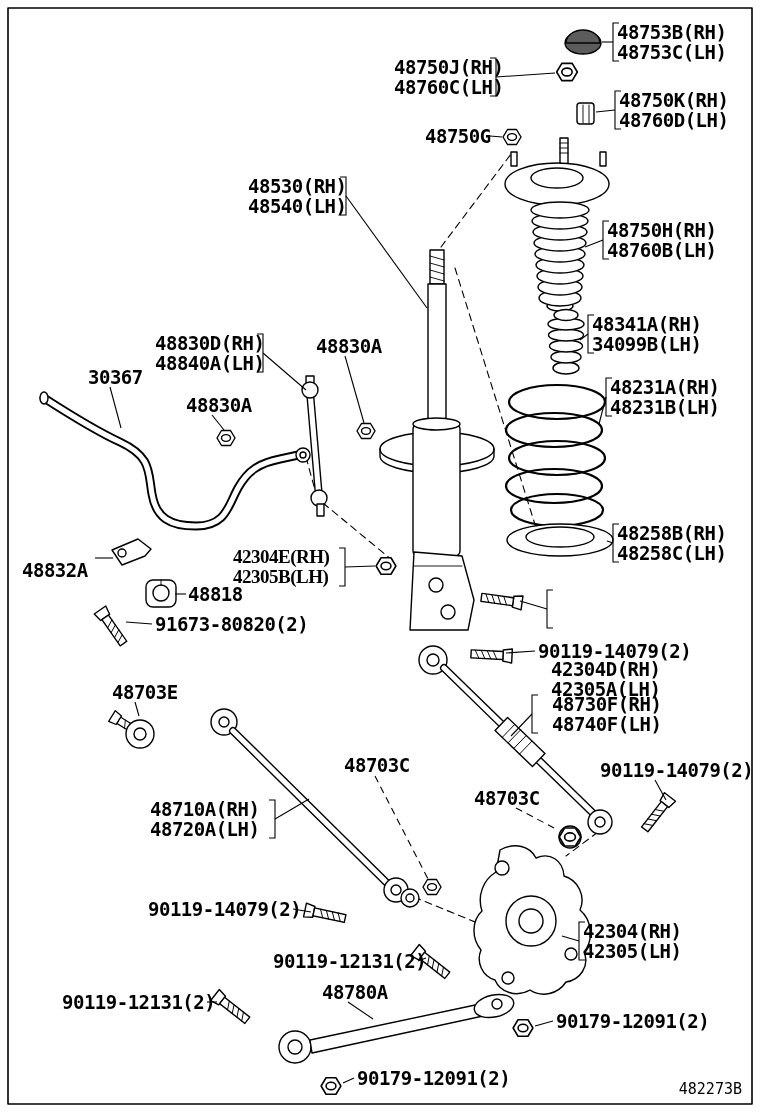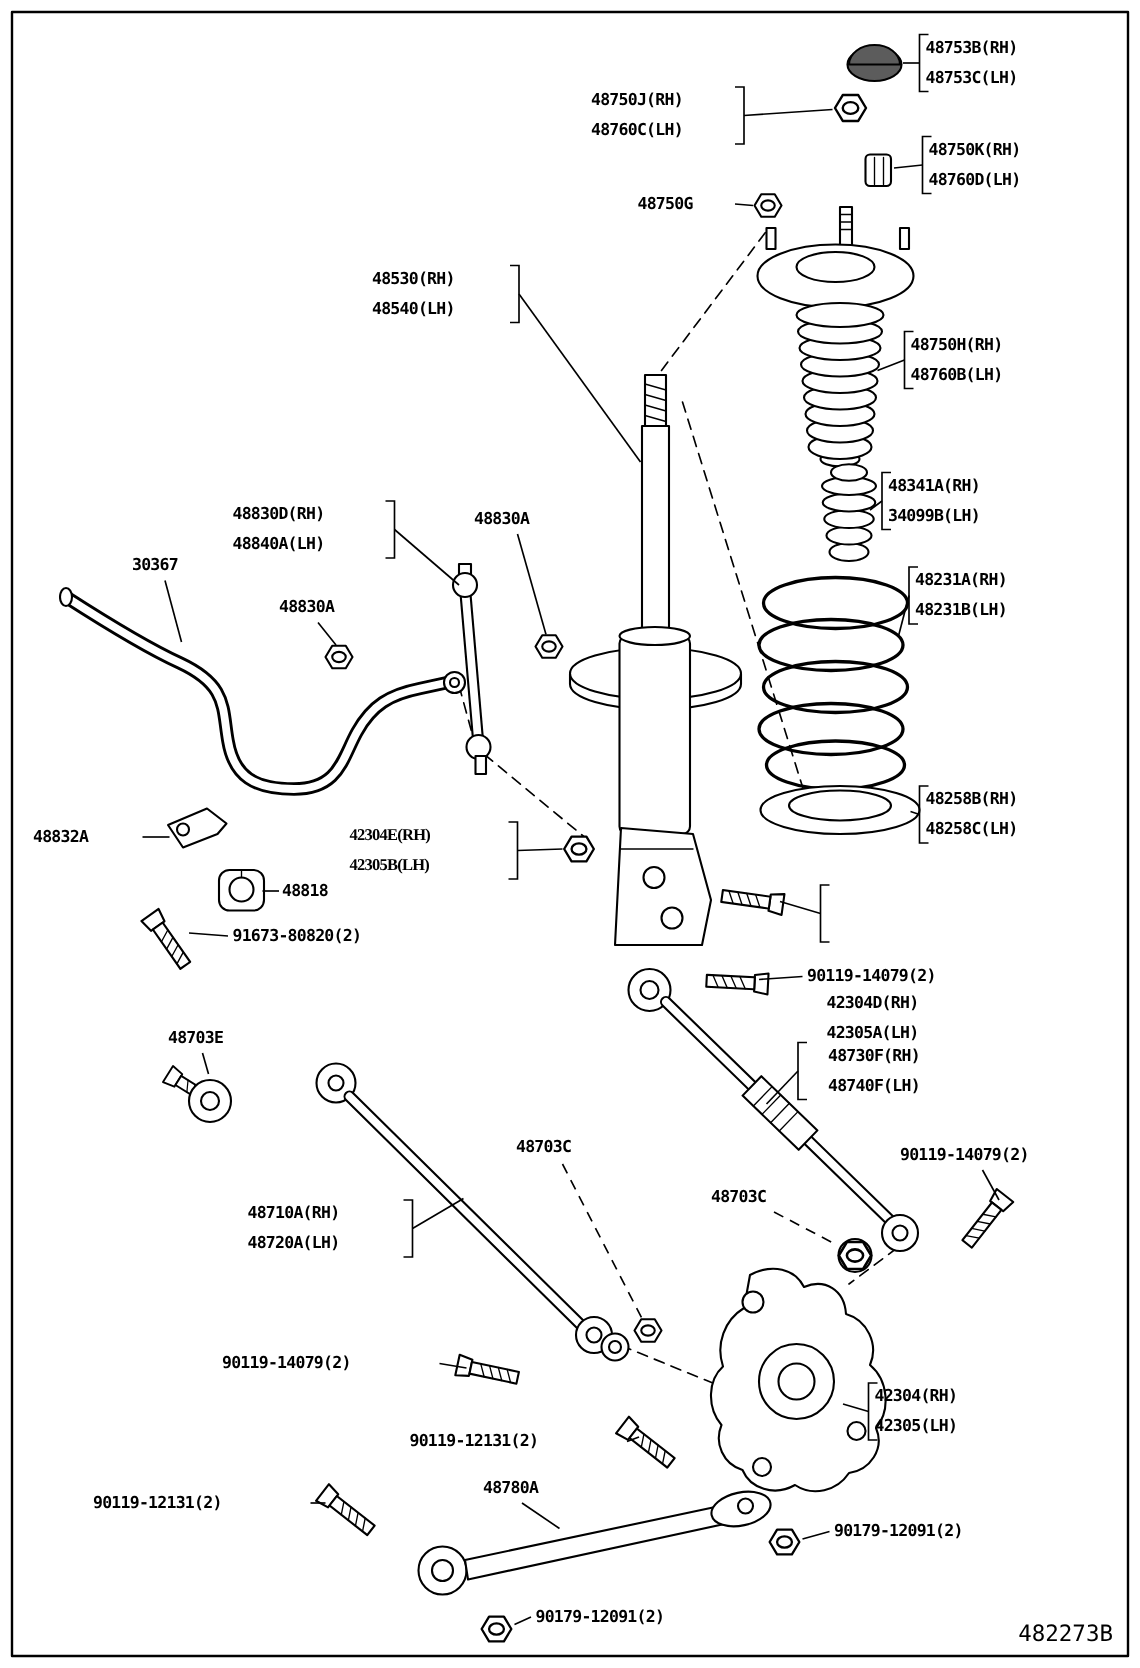--- a/index.html
+++ b/index.html
@@ -17,21 +17,21 @@
   .art .nofill{fill:none;}
   .art .dark{fill:#5c5c5c;}
   .art .spring{fill:none;stroke-width:2.2;}
   .art .rod{fill:none;stroke:#000;stroke-width:9;}
   .art .rodm{fill:none;stroke:#000;stroke-width:8;}
   .art .rodw{fill:none;stroke:#fff;stroke-width:5.2;}
   .art .dash{fill:none;stroke:#000;stroke-width:1.1;stroke-dasharray:7 5;}
   .leader{fill:none;stroke:#000;stroke-width:1.1;}
   .leader.dashed{stroke-dasharray:7 5;}
   .part-label{
-    position:absolute;font-weight:700;font-size:11px;line-height:20px;
+    position:absolute;font-weight:700;font-size:19px;line-height:20px;
     letter-spacing:-0.5px;white-space:pre;z-index:3;
   }
   .diagram-code{
     position:absolute;right:18px;top:1080px;font-size:15px;font-weight:400;z-index:3;
   }
 </style>
 </head>
 <body>
 
 <div class="stage">
@@ -272,33 +272,33 @@
       <div class="part-label" style="left: 619px; top: 90px;"><div>48750K(RH)</div><div>48760D(LH)</div></div>
       <div class="part-label" style="left: 425px; top: 126px;"><div>48750G</div></div>
       <div class="part-label" style="left: 248px; top: 176px;"><div>48530(RH)</div><div>48540(LH)</div></div>
       <div class="part-label" style="left: 607px; top: 220px;"><div>48750H(RH)</div><div>48760B(LH)</div></div>
       <div class="part-label" style="left: 592px; top: 314px;"><div>48341A(RH)</div><div>34099B(LH)</div></div>
       <div class="part-label" style="left: 610px; top: 377px;"><div>48231A(RH)</div><div>48231B(LH)</div></div>
       <div class="part-label" style="left: 155px; top: 333px;"><div>48830D(RH)</div><div>48840A(LH)</div></div>
       <div class="part-label" style="left: 316px; top: 336px;"><div>48830A</div></div>
       <div class="part-label" style="left: 88px; top: 367px;"><div>30367</div></div>
       <div class="part-label" style="left: 186px; top: 395px;"><div>48830A</div></div>
-      <div class="part-label" style="left: 22px; top: 548px;"><div>48832A</div></div>
+      <div class="part-label" style="left: 22px; top: 560px;"><div>48832A</div></div>
       <div class="part-label" style="left: 233px; top: 547px; font-family: Liberation Serif, serif;"><div>42304E(RH)</div><div>42305B(LH)</div></div>
       <div class="part-label" style="left: 617px; top: 523px;"><div>48258B(RH)</div><div>48258C(LH)</div></div>
       <div class="part-label" style="left: 188px; top: 584px;"><div>48818</div></div>
       <div class="part-label" style="left: 551px; top: 615px; margin-top: 44px;"><div>42304D(RH)</div><div>42305A(LH)</div></div>
       <div class="part-label" style="left: 155px; top: 614px;"><div>91673-80820(2)</div></div>
       <div class="part-label" style="left: 538px; top: 641px;"><div>90119-14079(2)</div></div>
       <div class="part-label" style="left: 112px; top: 682px;"><div>48703E</div></div>
       <div class="part-label" style="left: 552px; top: 694px;"><div>48730F(RH)</div><div>48740F(LH)</div></div>
       <div class="part-label" style="left: 344px; top: 755px;"><div>48703C</div></div>
       <div class="part-label" style="left: 600px; top: 760px;"><div>90119-14079(2)</div></div>
       <div class="part-label" style="left: 474px; top: 788px;"><div>48703C</div></div>
-      <div class="part-label" style="left: 165px; top: 799px;"><div>48710A(RH)</div><div>48720A(LH)</div></div>
+      <div class="part-label" style="left: 150px; top: 799px;"><div>48710A(RH)</div><div>48720A(LH)</div></div>
       <div class="part-label" style="left: 148px; top: 899px;"><div>90119-14079(2)</div></div>
       <div class="part-label" style="left: 583px; top: 921px;"><div>42304(RH)</div><div>42305(LH)</div></div>
       <div class="part-label" style="left: 273px; top: 951px;"><div>90119-12131(2)</div></div>
       <div class="part-label" style="left: 322px; top: 982px;"><div>48780A</div></div>
       <div class="part-label" style="left: 62px; top: 992px;"><div>90119-12131(2)</div></div>
       <div class="part-label" style="left: 556px; top: 1011px;"><div>90179-12091(2)</div></div>
       <div class="part-label" style="left: 357px; top: 1068px;"><div>90179-12091(2)</div></div>
     </div>
 
   <div class="diagram-code">482273B</div>

